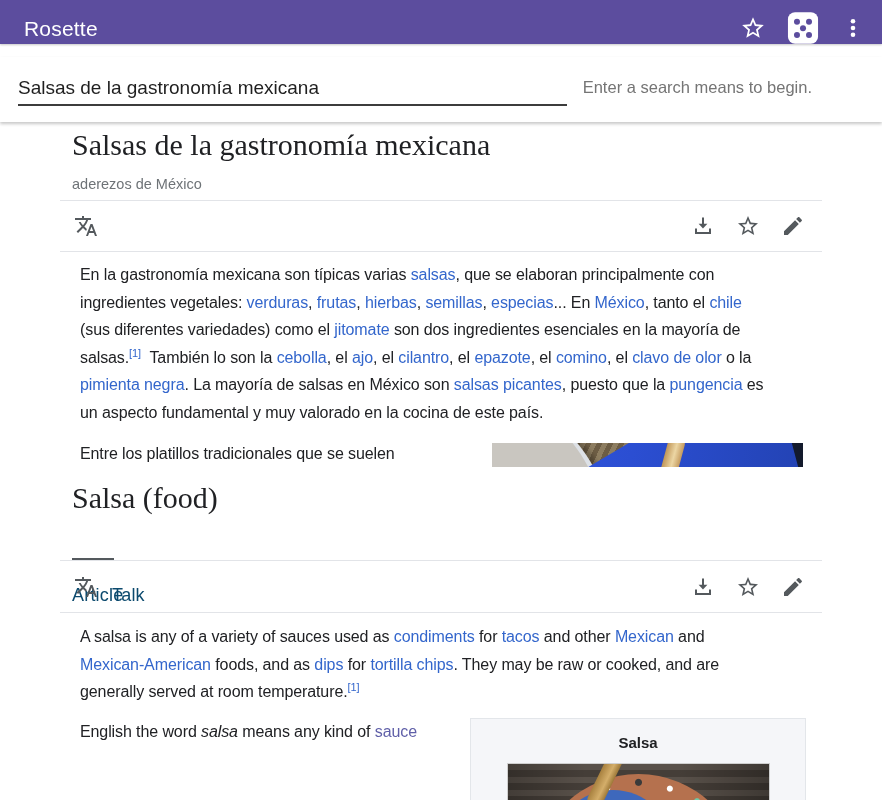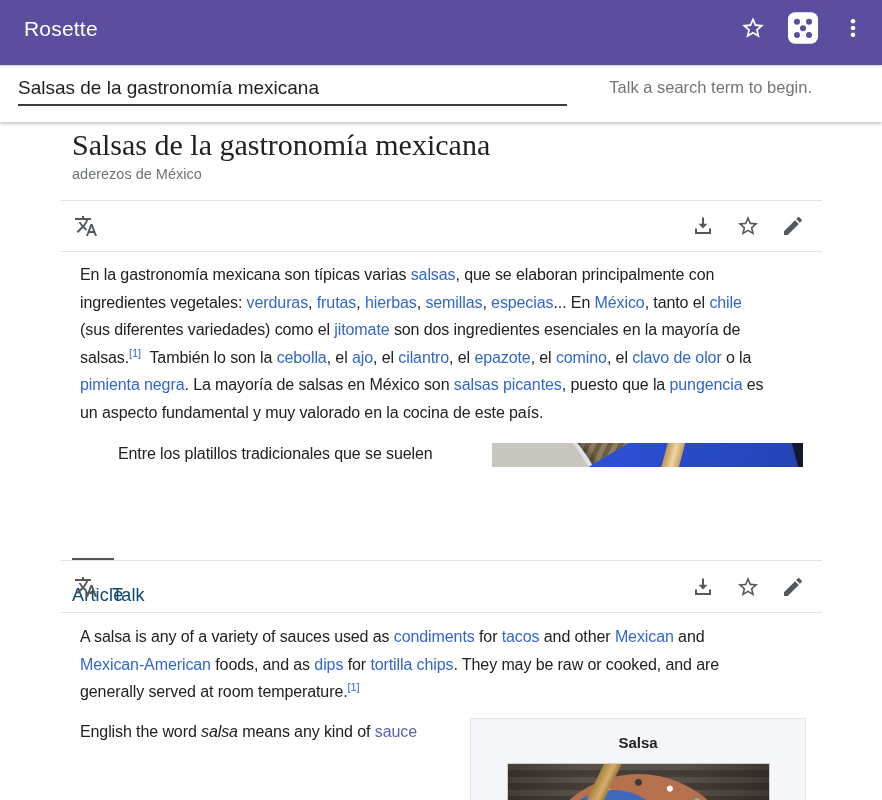--- a/index.html
+++ b/index.html
@@ -1,21 +1,21 @@
 <!DOCTYPE html>
 <html><head>
 <meta charset="utf-8">
 <style>
   html,body{margin:0;padding:0;background:#fff;}
   #screen{position:relative;width:882px;height:800px;overflow:hidden;background:#ffffff;
           font-family:"Liberation Sans",sans-serif;color:#202124;}
   .abs{position:absolute;}
 
   
-  #appbar{left:0;top:0;width:882px;height:65px;background:#5C4D9E;z-index:30;
+  #appbar{left:0;top:0;width:882px;height:44px;background:#5C4D9E;z-index:30;
           box-shadow:0 1px 2px rgba(0,0,0,.22);}
   .appbar-title{left:24px;top:0;height:57px;line-height:57px;color:#ffffff;font-size:21px;font-weight:500;letter-spacing:.2px;}
   .iconbtn{width:40px;height:40px;top:8px;display:flex;align-items:center;justify-content:center;border-radius:50%;}
 
   
   #searchrow{left:0;top:57px;width:882px;height:65px;background:#ffffff;z-index:20;
              box-shadow:0 2px 3px rgba(0,0,0,.22);}
   #search-input{position:absolute;left:18px;top:15px;width:549px;height:32px;border:none;outline:none;
                 border-bottom:2px solid #3c3c3c;font-family:"Liberation Sans",sans-serif;
                 font-size:19px;color:#1f1f1f;background:transparent;padding:0;}
@@ -116,26 +116,26 @@
           <circle cx="12" cy="5.2" r="2.3"></circle>
             <circle cx="12" cy="12" r="2.3"></circle>
             <circle cx="12" cy="18.8" r="2.3"></circle>
         </svg>
       </span>
     </div>
   </div>
 
   <div id="searchrow" class="abs">
     <input id="search-input" type="text" value="Salsas de la gastronomía mexicana" style="">
-    <div class="abs search-hint">Talk a search term to begin.</div>
+    <div class="abs search-hint">Enter a search means to begin.</div>
   </div>
 
   <div class="abs card" style="left:60px;top:122px;width:762px;height:345px;">
     <div class="abs a-title" style="left:12px;top:6px;">Salsas de la gastronomía mexicana</div>
-    <div class="abs a-sub" style="left:12px;top:44px;text-align:center;">aderezos de México</div>
+    <div class="abs a-sub" style="left:12px;top:54px;text-align:center;">aderezos de México</div>
 
     <div class="abs toolbar" style="top:78px;">
       <div class="tbtn first">
         <span>
           <svg width="24" height="24" viewBox="0 0 24 24" fill="#54595d">
             <path d="M12.87 15.07l-2.54-2.51.03-.03c1.74-1.94 2.98-4.17 3.71-6.53H17V4h-7V2H8v2H1v1.99h11.17C11.5 7.92 10.44 9.75 9 11.35 8.07 10.32 7.3 9.19 6.69 8h-2c.73 1.63 1.73 3.17 2.98 4.56l-5.09 5.02L4 19l5-5 3.11 3.11.76-2.04zM18.5 10h-2L12 22h2l1.12-3h4.75L21 22h2l-4.5-12zm-2.62 7l1.62-4.33L19.12 17h-3.24z"></path>
           </svg>
         </span>
       </div>
       <div class="spacer"></div>
@@ -159,31 +159,32 @@
         <span>
           <svg width="24" height="24" viewBox="0 0 24 24" fill="#54595d">
             <path d="M3 17.25V21h3.75L17.81 9.94l-3.75-3.75L3 17.25zM20.71 7.04c.39-.39.39-1.02 0-1.41l-2.34-2.34c-.39-.39-1.02-.39-1.41 0l-1.83 1.83 3.75 3.75 1.83-1.83z"></path>
           </svg>
         </span>
       </div>
     </div>
 
     <div class="abs para" style="left:20px;top:139px;width:740px;"><span>En la </span><span class="b">gastronomía mexicana son típicas varias </span><span class="b link">salsas</span><span>, que se elaboran principalmente con</span><br><span>ingredientes vegetales: </span><span class="link">verduras</span><span>, </span><span class="link">frutas</span><span>, </span><span class="link">hierbas</span><span>, </span><span class="link">semillas</span><span>, </span><span class="link">especias</span><span>... En </span><span class="link">México</span><span>, tanto el </span><span class="link">chile</span><br><span>(sus diferentes variedades) como el </span><span class="link">jitomate</span><span> son dos ingredientes esenciales en la mayoría de</span><br><span>salsas.</span><span class="link sup">[1]</span><span>&nbsp; También lo son la </span><span class="link">cebolla</span><span>, el </span><span class="link">ajo</span><span>, el </span><span class="link">cilantro</span><span>, el </span><span class="link">epazote</span><span>, el </span><span class="link">comino</span><span>, el </span><span class="link">clavo de olor</span><span> o la</span><br><span class="link">pimienta negra</span><span>. La mayoría de salsas en México son </span><span class="link">salsas picantes</span><span>, puesto que la </span><span class="link">pungencia</span><span> es</span><br><span>un aspecto fundamental y muy valorado en la cocina de este país.</span></div>
 
-    <div class="abs para" style="left:20px;top:318px;width:420px;margin-left:38px;">Entre los platillos tradicionales que se suelen</div>
+    <div class="abs para" style="left:20px;top:318px;width:420px;">Entre los platillos tradicionales que se suelen</div>
 
     <div class="abs strip" style="left:432px;top:321px;width:311px;height:24px;">
       <div class="pot"></div>
       <div class="blue"></div>
       <div class="stick"></div>
       <div class="darkedge"></div>
     </div>
   </div>
 
   <div class="abs card" style="left:60px;top:480px;width:762px;height:320px;">
+    <div class="abs a-title" style="left:12px;top:1px;">Salsa (food)</div>
 
     <div class="abs tab" style="left:12px;top:57px;">Article</div>
     <div class="abs tab" style="left:52px;top:57px;">Talk</div>
     <div class="abs tab-underline" style="left:12px;top:78px;width:42px;"></div>
     <div class="abs divider" style="top:80px;"></div>
 
     <div class="abs toolbar" style="top:81px;border-top:none;">
       <div class="tbtn first">
         <span>
           <svg width="24" height="24" viewBox="0 0 24 24" fill="#54595d">

